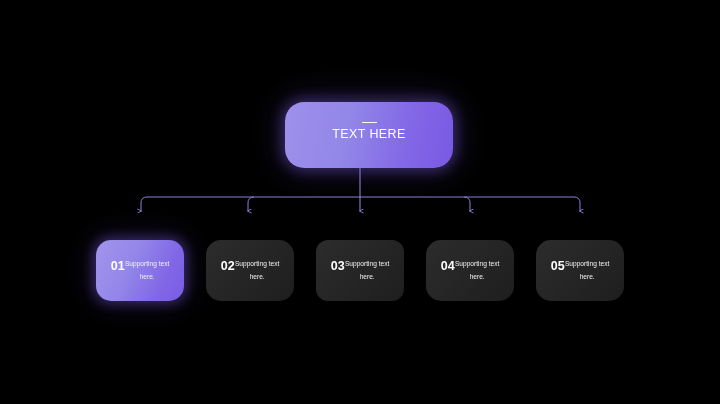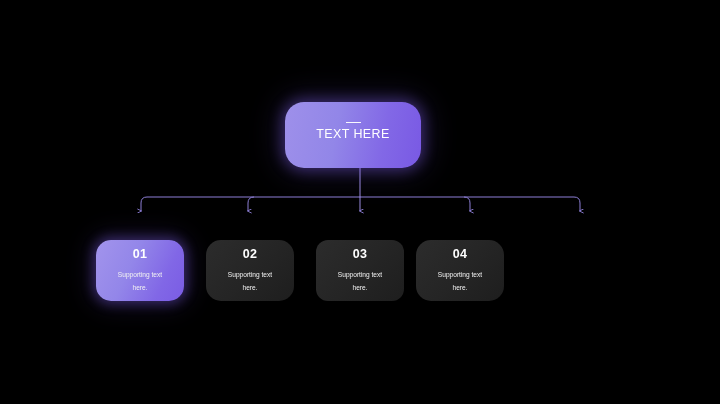--- a/index.html
+++ b/index.html
@@ -31,21 +31,21 @@
     width: 720px;
     height: 404px;
     pointer-events: none;
   }
 
   
   .top-card {
     position: absolute;
     left: 285px;
     top: 102px;
-    width: 136px;
+    width: 168px;
     height: 66px;
     border-radius: 19px;
     background: linear-gradient(100deg, #9e90ea 0%, #9286e8 38%, #8268e6 72%, #7959e4 100%);
     box-shadow: 0 0 14px 3px rgba(124,92,232,0.40), 0 0 30px 8px rgba(124,92,232,0.16);
     display: flex;
     flex-direction: column;
     align-items: center;
     justify-content: center;
     box-sizing: border-box;
     padding-top: 2px;
@@ -75,21 +75,21 @@
   }
 
   
   .node {
     position: absolute;
     top: 240px;
     width: 88px;
     height: 61px;
     border-radius: 15px;
     display: flex;
-    flex-direction: column;
+    flex-direction: row;
     align-items: center;
     justify-content: center;
     box-sizing: border-box;
     padding-top: 1px;
   }
   .node.dark {
     background: linear-gradient(135deg, #2c2c2c 0%, #262626 45%, #1e1e1e 100%);
   }
   .node.accent {
     background: linear-gradient(115deg, #a294ec 0%, #9386e9 40%, #8167e6 75%, #7a5ce4 100%);
@@ -155,22 +155,29 @@
   </div>
 
   <div class="node dark" style="left:316px;border-radius:12px;">
     <div class="node-num">03</div>
     <div class="node-desc">
       <span>Supporting text</span>
       <span class="l2">here.</span>
     </div>
   </div>
 
-  <div class="node dark" style="left:416px;">
+  <div class="node dark" style="left:426px;">
     <div class="node-num">04</div>
     <div class="node-desc">
       <span>Supporting text</span>
       <span class="l2">here.</span>
     </div>
   </div>
 
+  <div class="node dark" style="left:536px;">
+    <div class="node-num">05</div>
+    <div class="node-desc">
+      <span>Supporting text</span>
+      <span class="l2">here.</span>
+    </div>
+  </div>
 
 </div>
 
 </body></html>

